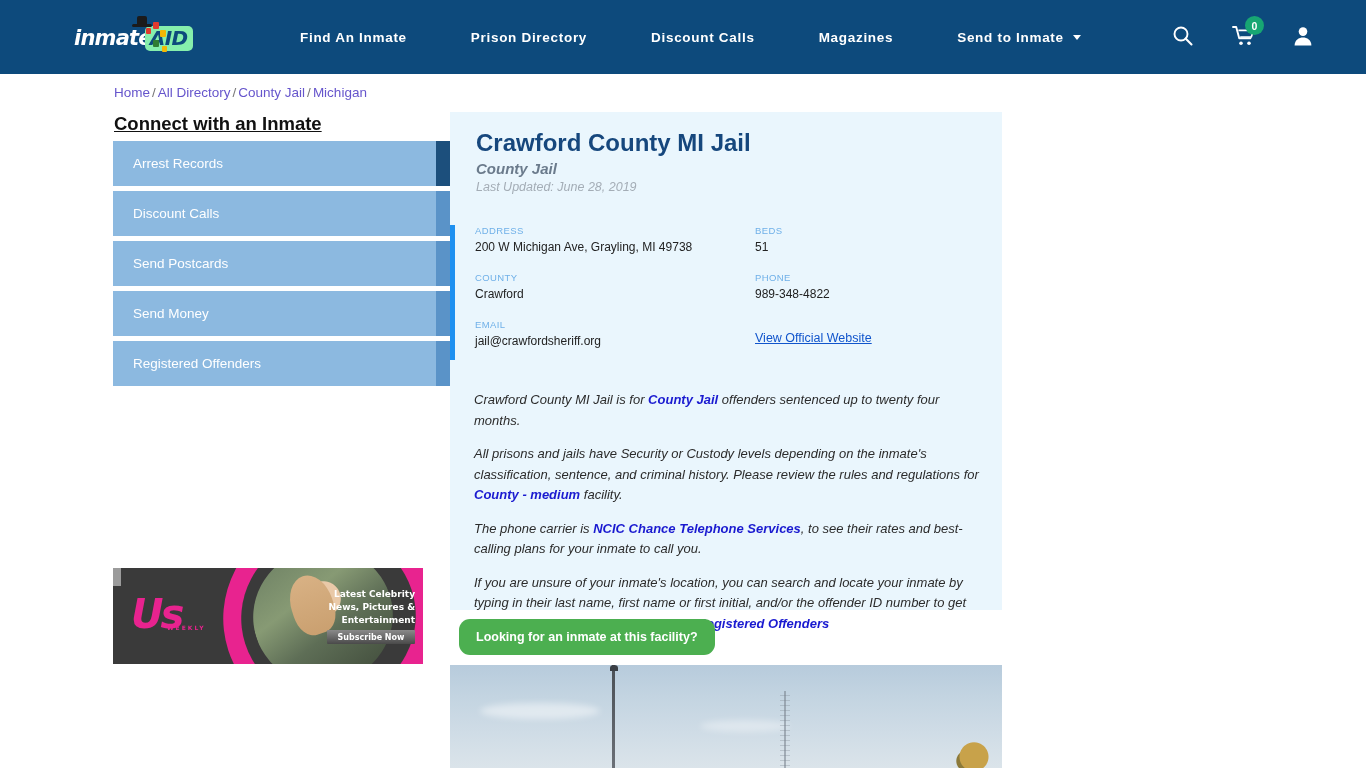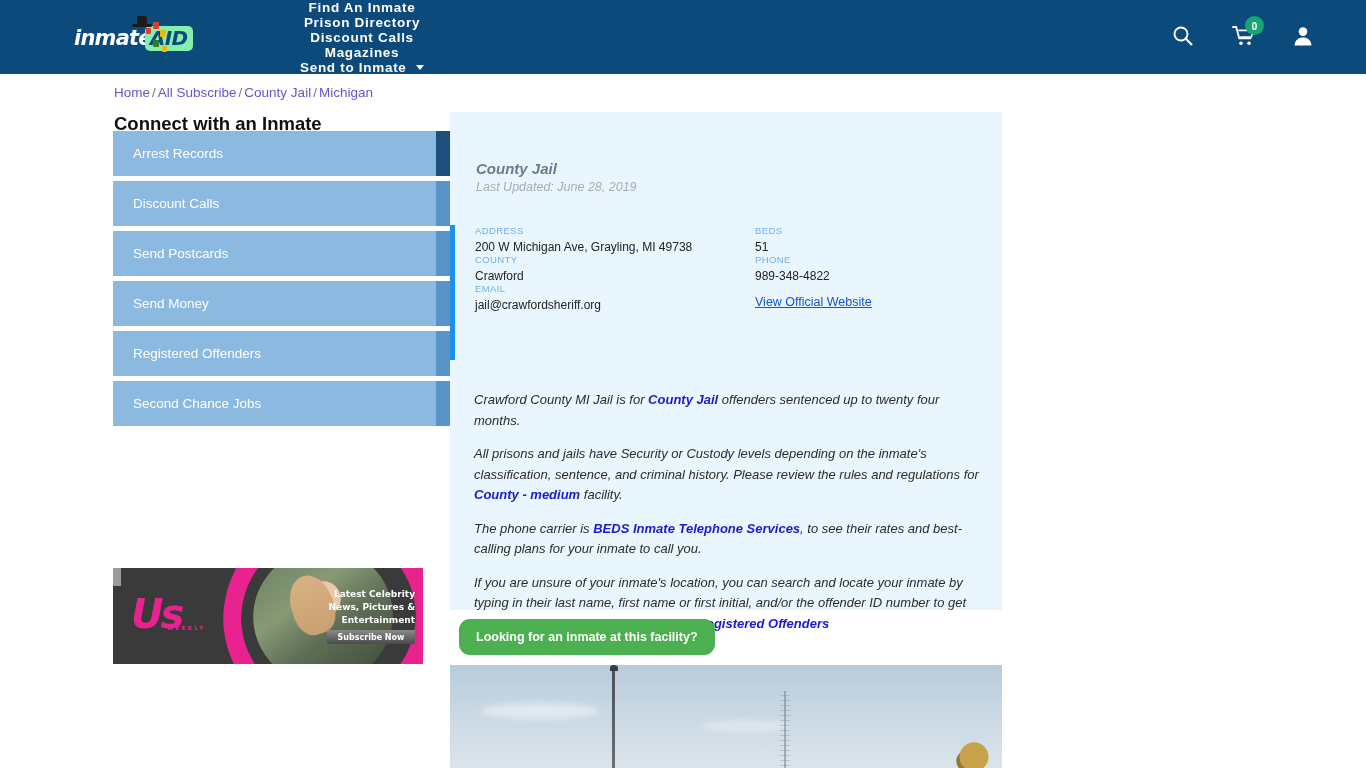--- a/index.html
+++ b/index.html
@@ -58,21 +58,20 @@
   .logo-hat .top  { position:absolute; bottom:2px; left:5px; width:10px; height:9px; background:#1b1b1b; border-radius:2px 2px 0 0;}
   .logo-conf { position:absolute; border-radius:1px; z-index:2; }
 
   .nav {
     position:absolute;
     left:268px; top:0;
     height:74px;
     display:flex;
     align-items:center;
     gap:0px;
-    flex-direction:column;
   }
   .nav-item {
     color:#ffffff;
     font-size:13.5px;
     font-weight:bold;
     letter-spacing:0.7px;
     padding:0 32px;
     white-space:nowrap;
     cursor:pointer;
     font-family:"Liberation Sans", sans-serif;
@@ -125,21 +124,21 @@
   
   .side-title {
     position:absolute;
     left:114px; top:113px;
     font-size:18.5px;
     font-weight:bold;
     color:#111111;
     text-decoration:underline;
     font-family:"Liberation Sans", sans-serif;
   }
-  .side-list { position:absolute; left:113px; top:131px; width:368px; }
+  .side-list { position:absolute; left:113px; top:141px; width:368px; }
   .side-btn {
     height:45px;
     background:#8cb9e0;
     display:flex;
     align-items:center;
     margin-bottom:5px;
     cursor:pointer;
     position:relative;
   }
   .side-btn .label {
@@ -284,20 +283,21 @@
   .info-bar {
     position:absolute; left:0; top:0;
     width:5px; height:135px;
     background:#1e90f0;
   }
   .info-grid {
     position:absolute; left:25px; top:0;
     width:520px;
     display:grid;
     grid-template-columns:280px 240px;
+    row-gap:18px;
   }
   .info-label {
     font-size:9.5px;
     color:#6fb0e8;
     letter-spacing:0.4px;
     margin-bottom:4px;
     font-family:"Liberation Sans", sans-serif;
   }
   .info-value {
     font-size:12px;
@@ -448,21 +448,21 @@
     <div class="hicon">
       <svg width="22" height="22" viewBox="0 0 22 22">
         <circle cx="11" cy="6.6" r="4.3" fill="#ffffff"></circle>
         <path d="M2.6 20.5 C2.6 14.8 7 12.4 11 12.4 C15 12.4 19.4 14.8 19.4 20.5 Z" fill="#ffffff"></path>
       </svg>
     </div>
   </div>
 </div>
 
 <div class="breadcrumb">
-  <a>Home</a><span class="sep">/</span><a>All Subscribe</a><span class="sep">/</span><a>County Jail</a><span class="sep">/</span><a>Michigan</a>
+  <a>Home</a><span class="sep">/</span><a>All Directory</a><span class="sep">/</span><a>County Jail</a><span class="sep">/</span><a>Michigan</a>
 </div>
 
 <div class="side-title">Connect with an Inmate</div>
 
 <div class="side-list">
   <div class="side-btn active">
     <span class="label">Arrest Records</span>
     <span class="arrowbox">
         <span class="chev"></span>
       </span>
@@ -480,44 +480,39 @@
       </span>
   </div>
   <div class="side-btn">
     <span class="label">Send Money</span>
     <span class="arrowbox">
         <span class="chev"></span>
       </span>
   </div>
   <div class="side-btn">
     <span class="label">Registered Offenders</span>
-    <span class="arrowbox">
-        <span class="chev"></span>
-      </span>
-  </div>
-  <div class="side-btn">
-    <span class="label">Second Chance Jobs</span>
     <span class="arrowbox">
         <span class="chev"></span>
       </span>
   </div>
 </div>
 
 <div class="ad">
   <div class="ad-grey"></div>
   <div class="ad-swoop1"></div>
   <div class="ad-swoop2"></div>
   <div class="ad-photo"></div>
   <div class="ad-us">Us</div>
   <div class="ad-weekly">WEEKLY</div>
   <div class="ad-text">Latest Celebrity News, Pictures &amp; Entertainment</div>
   <div class="ad-sub">Subscribe Now</div>
 </div>
 
 <div class="panel">
+  <div class="panel-title">Crawford County MI Jail</div>
   <div class="panel-sub">County Jail</div>
   <div class="panel-updated">Last Updated: June 28, 2019</div>
 
   <div class="info-wrap">
     <div class="info-bar"></div>
     <div class="info-grid">
       <div>
         <div class="info-label">ADDRESS</div>
         <div class="info-value">200 W Michigan Ave, Grayling, MI 49738</div>
       </div>
@@ -540,21 +535,21 @@
       <div>
         <span class="info-link">View Official Website</span>
       </div>
     </div>
   </div>
 </div>
 
 <div class="desc">
   <p><span>Crawford County MI Jail is for </span><a>County Jail</a><span> offenders sentenced up to twenty four months.</span></p>
   <p><span>All prisons and jails have Security or Custody levels depending on the inmate's classification, sentence, and criminal history. Please review the rules and regulations for </span><a>County - medium</a><span> facility.</span></p>
-  <p><span>The phone carrier is </span><a>BEDS Inmate Telephone Services</a><span>, to see their rates and best-calling plans for your inmate to call you.</span></p>
+  <p><span>The phone carrier is </span><a>NCIC Chance Telephone Services</a><span>, to see their rates and best-calling plans for your inmate to call you.</span></p>
   <p><span>If you are unsure of your inmate's location, you can search and locate your inmate by typing in their last name, first name or first initial, and/or the offender ID number to get their accurate information immediately </span><a>Registered Offenders</a></p>
 </div>
 
 <div class="gbtns">
   <div class="gbtn">Looking for an inmate at this facility?</div>
 </div>
 
 <div class="photo">
   <div class="cloud1"></div>
   <div class="cloud2"></div>

